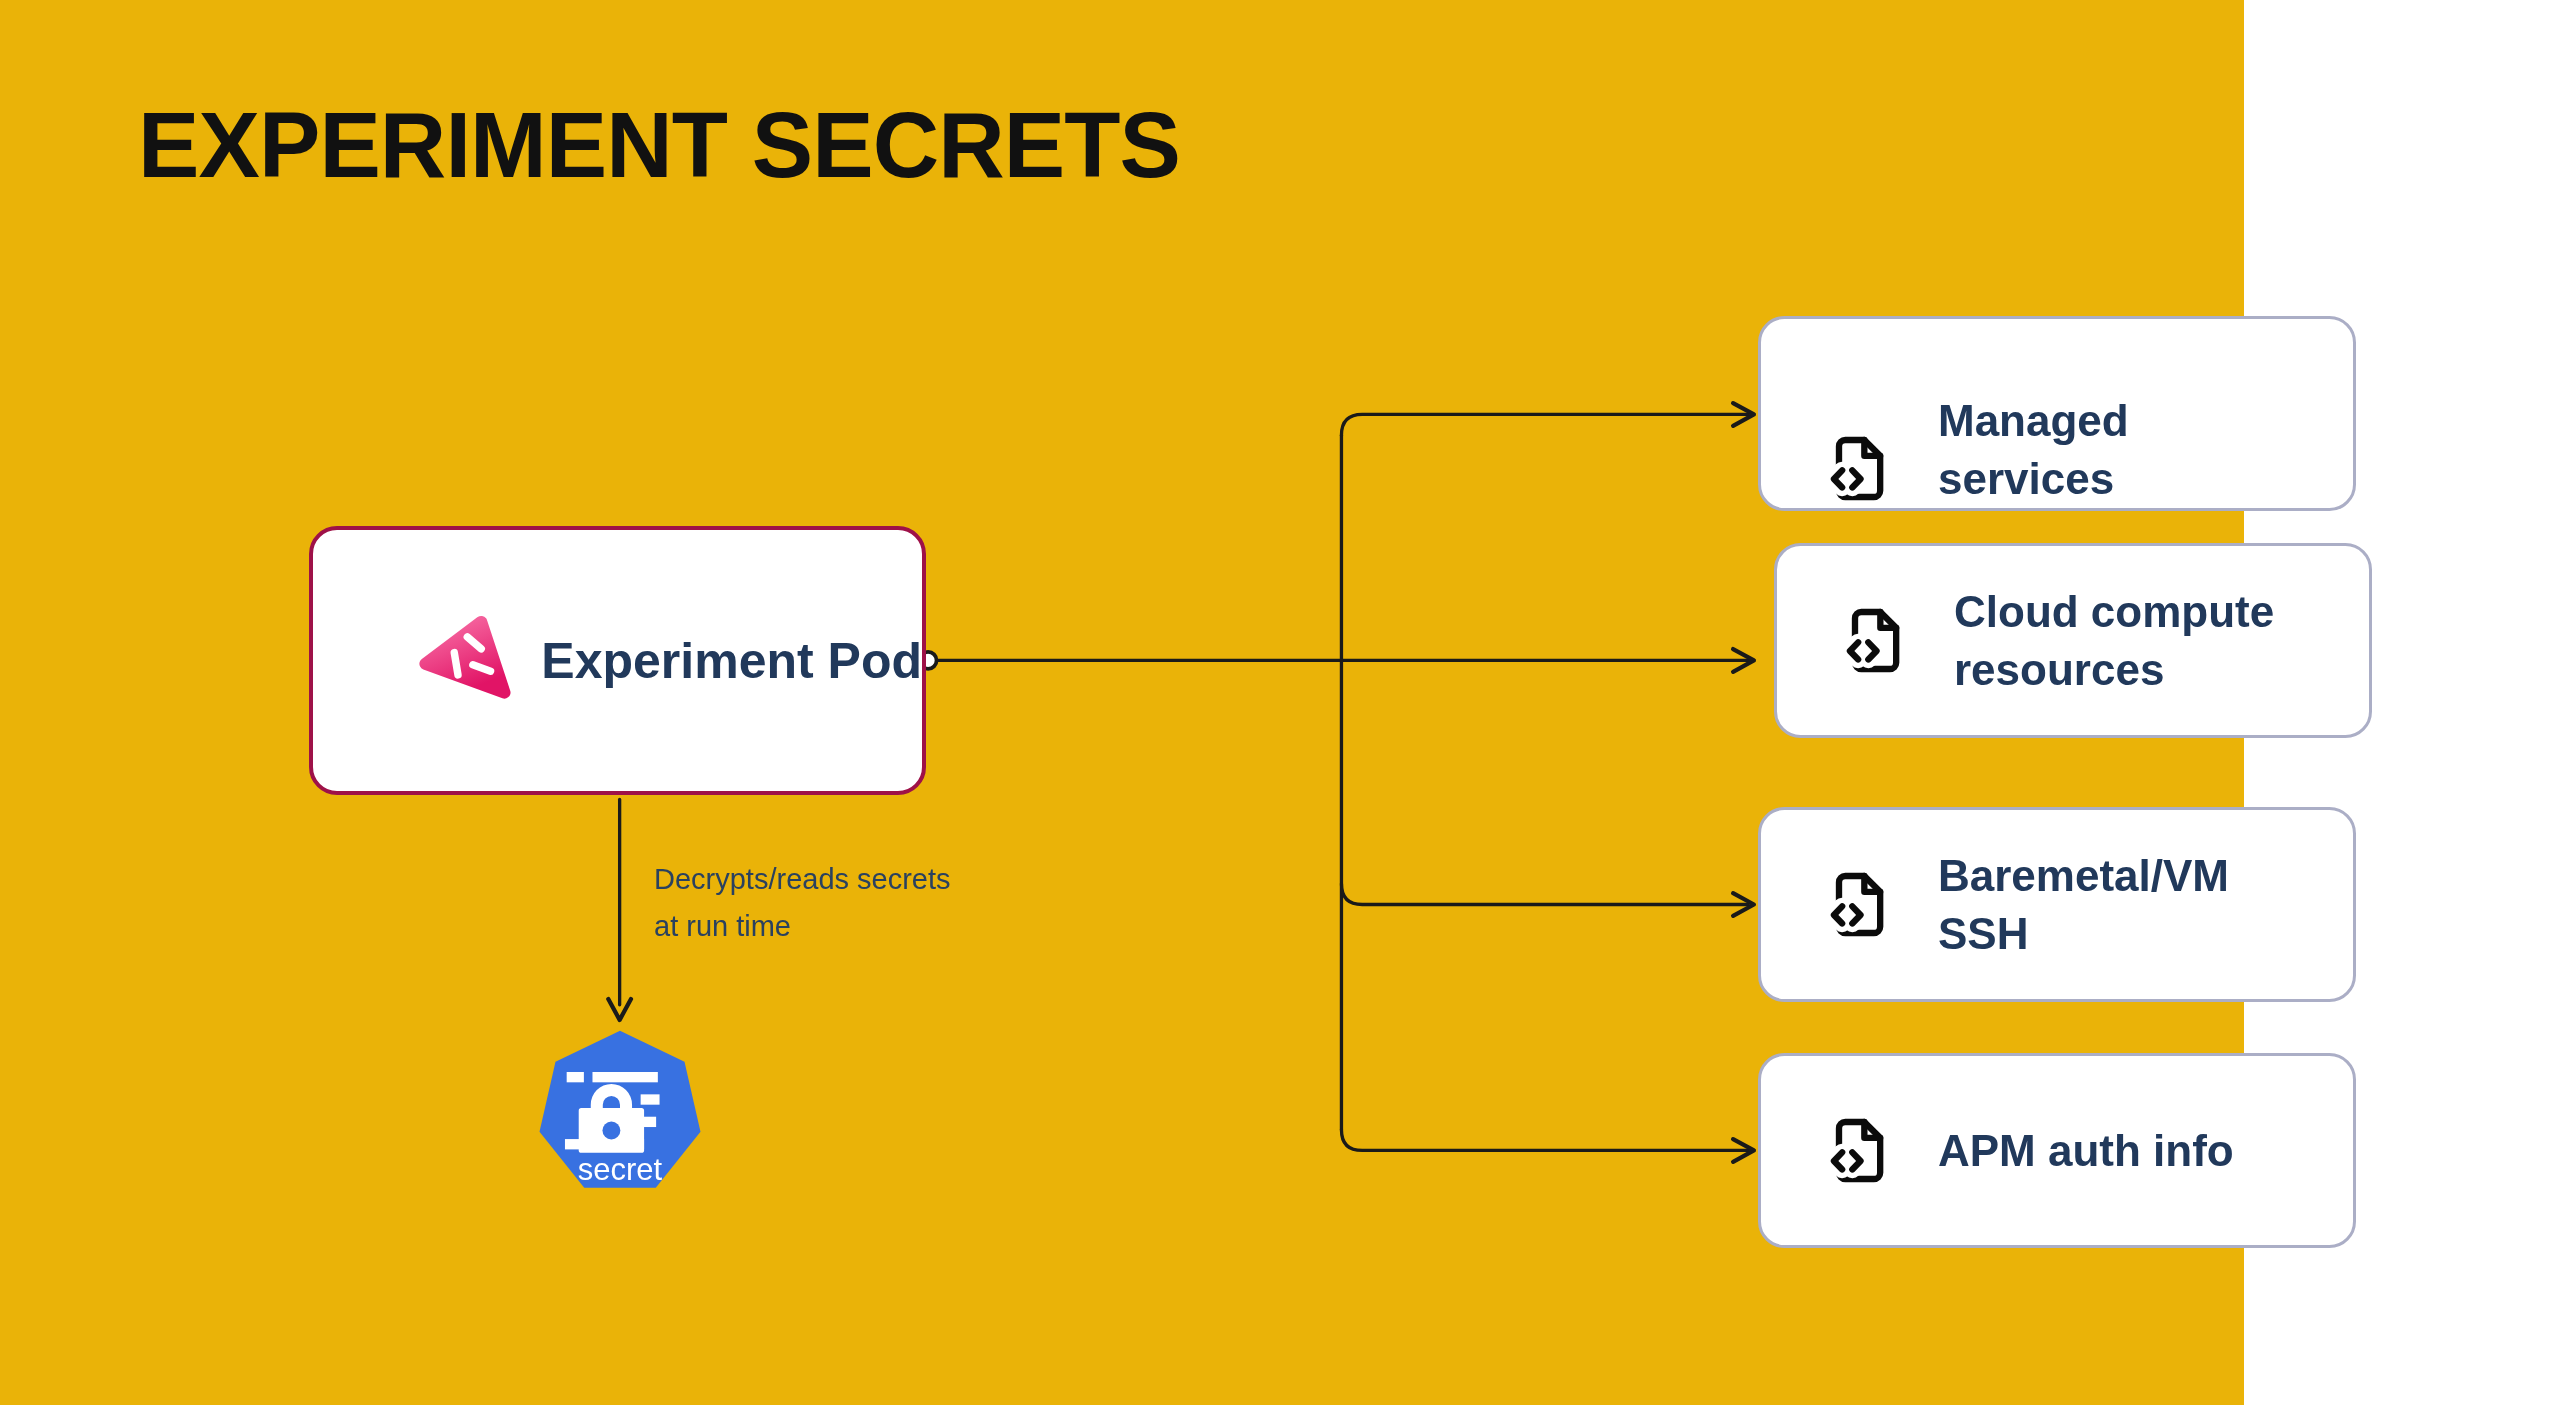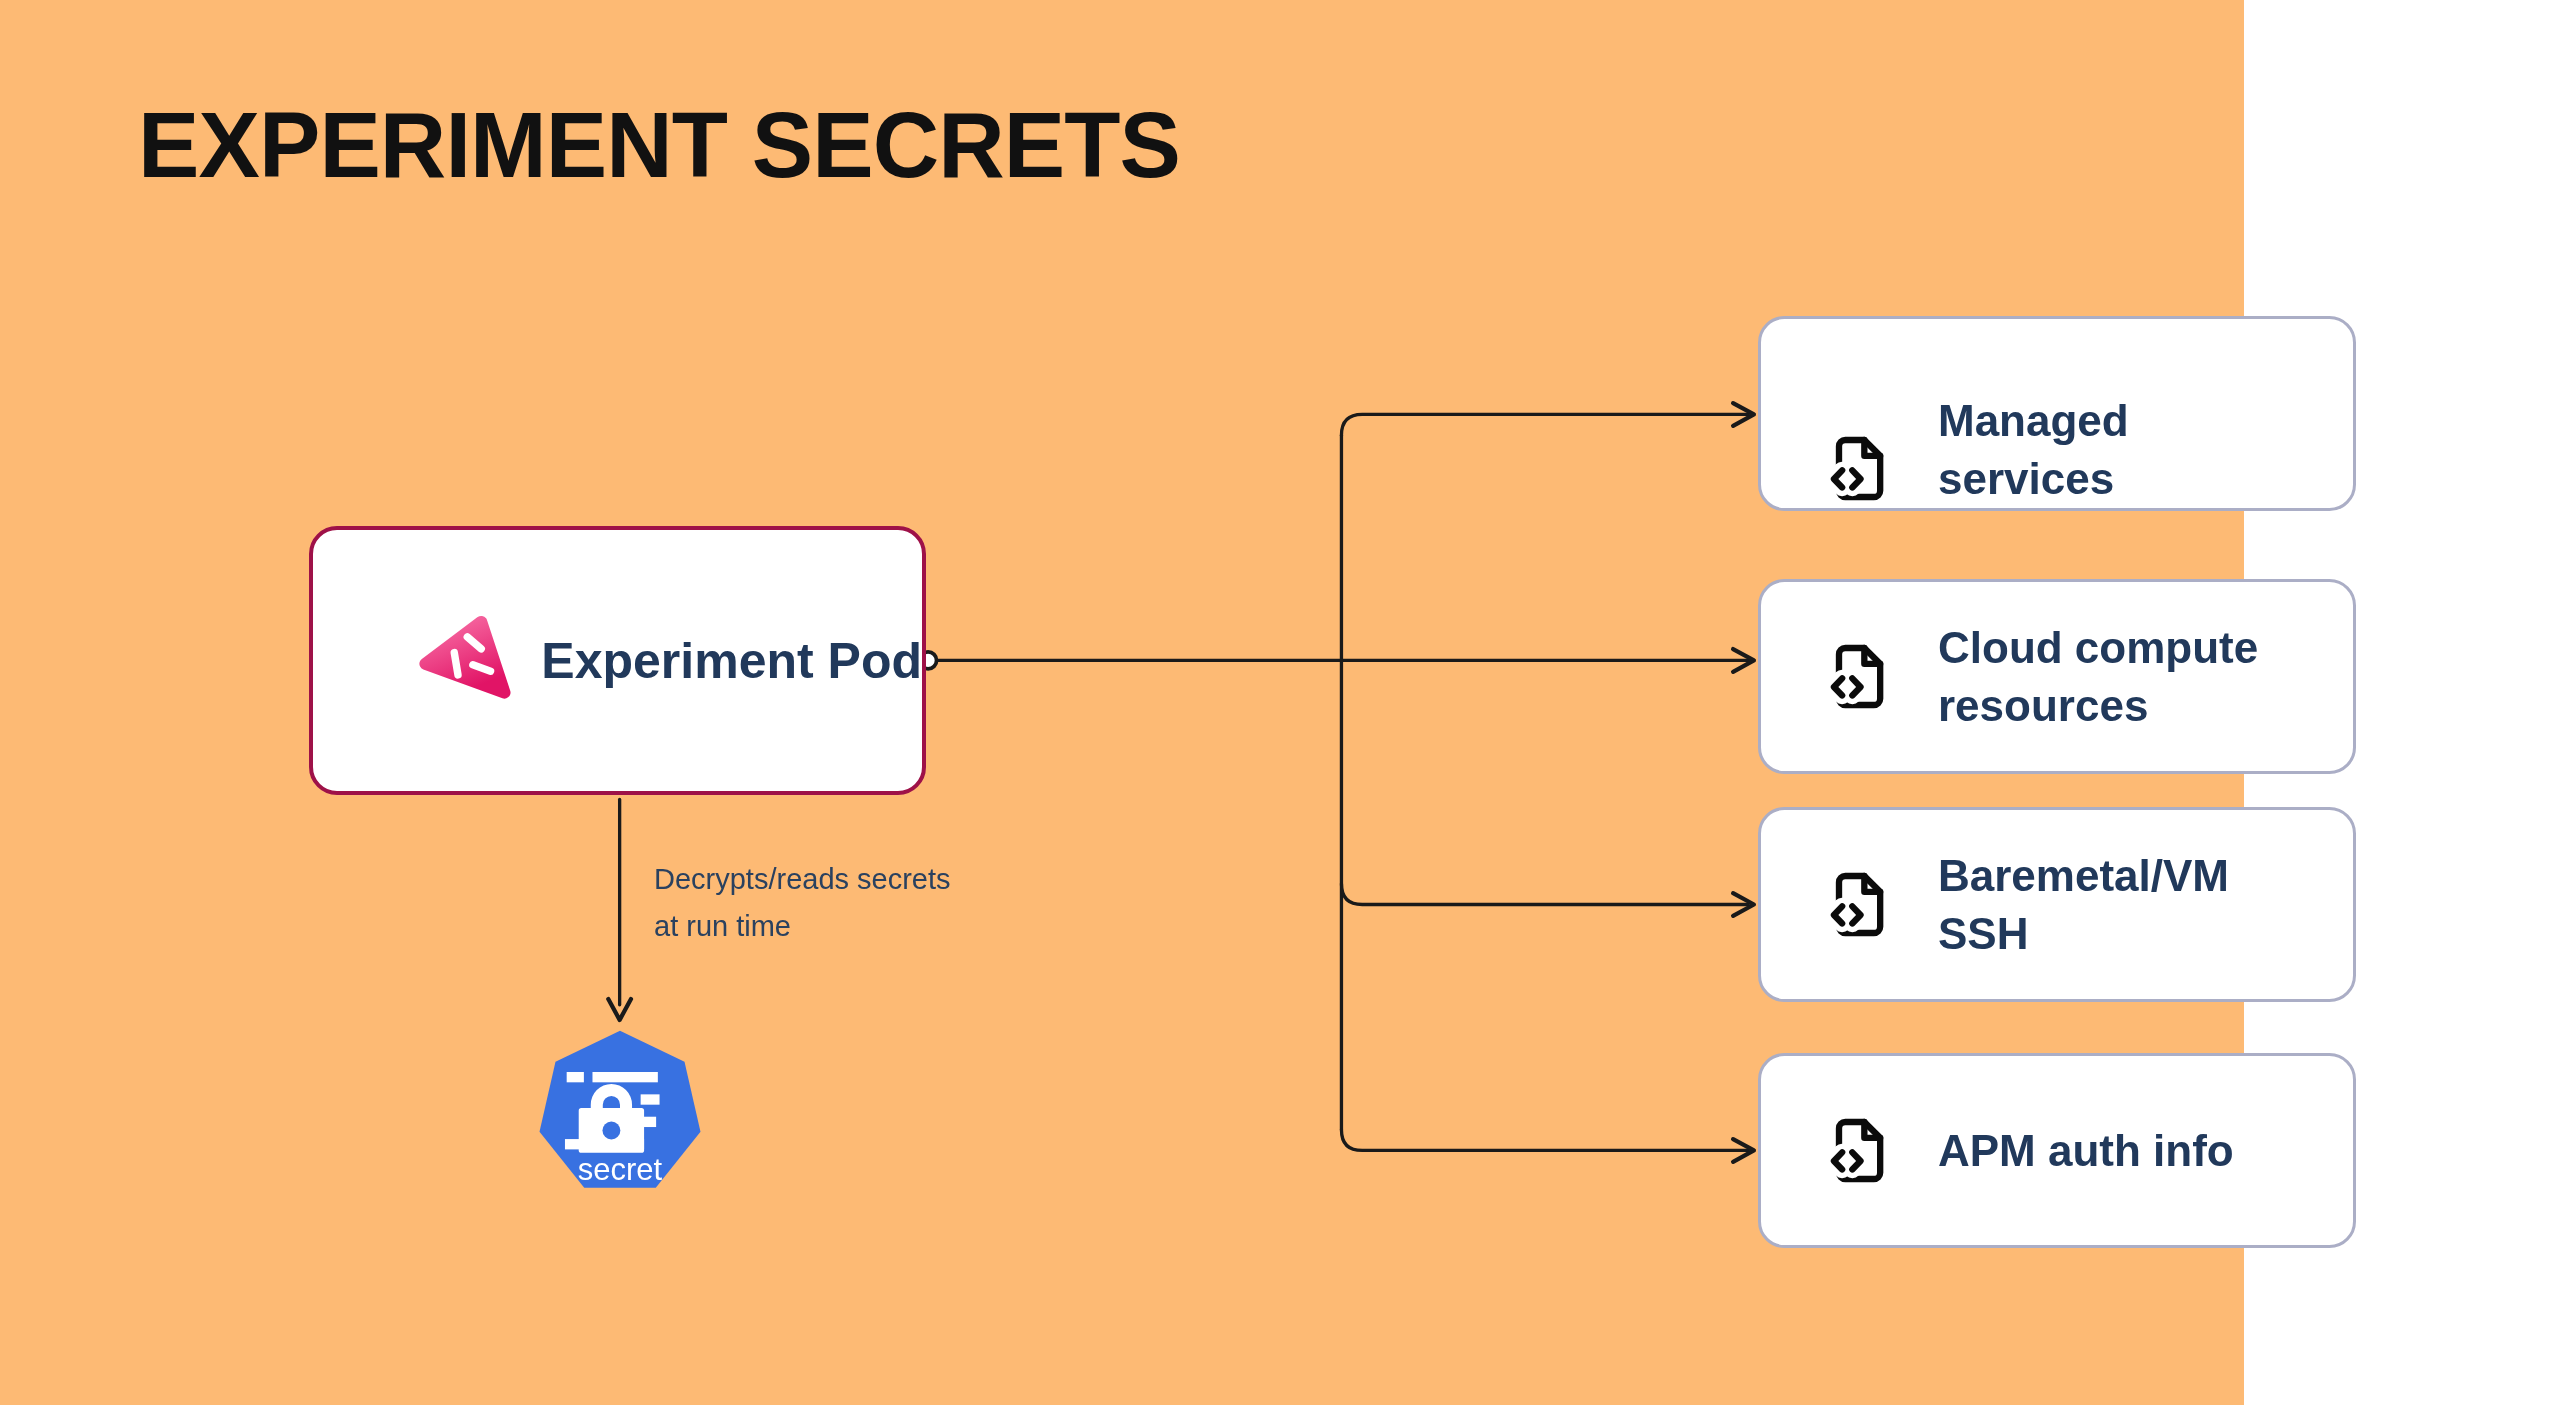--- a/index.html
+++ b/index.html
@@ -8,21 +8,21 @@
     background: #ffffff;
     width: 2576px;
     height: 1406px;
     overflow: hidden;
     font-family: "Liberation Sans", sans-serif;
   }
   .canvas {
     position: relative;
     width: 2244px;
     height: 1406px;
-    background: #fdba74;
+    background: #eab308;
   }
   .page-title {
     position: absolute;
     left: 138px;
     top: 93px;
     font-size: 92px;
     font-weight: bold;
     letter-spacing: -0.9px;
     color: var(--title-text);
     white-space: nowrap;
@@ -92,21 +92,21 @@
   }
   .target-box .file-icon { width: 76px; height: 79px; flex: 0 0 auto; }
   .target-label {
     font-size: 44px;
     line-height: 58px;
     font-weight: bold;
     color: var(--node-text);
     width: 352px;
   }
   .t1 { top: 316px; align-items: flex-end; }
-  .t2 { top: 579px; }
+  .t2 { top: 543px; margin-left: 16px; }
   .t3 { top: 807px; }
   .t4 { top: 1053px; }
 </style>
 </head>
 <body>
 
 <div class="canvas">
 
   <div class="page-title">EXPERIMENT SECRETS</div>
 

